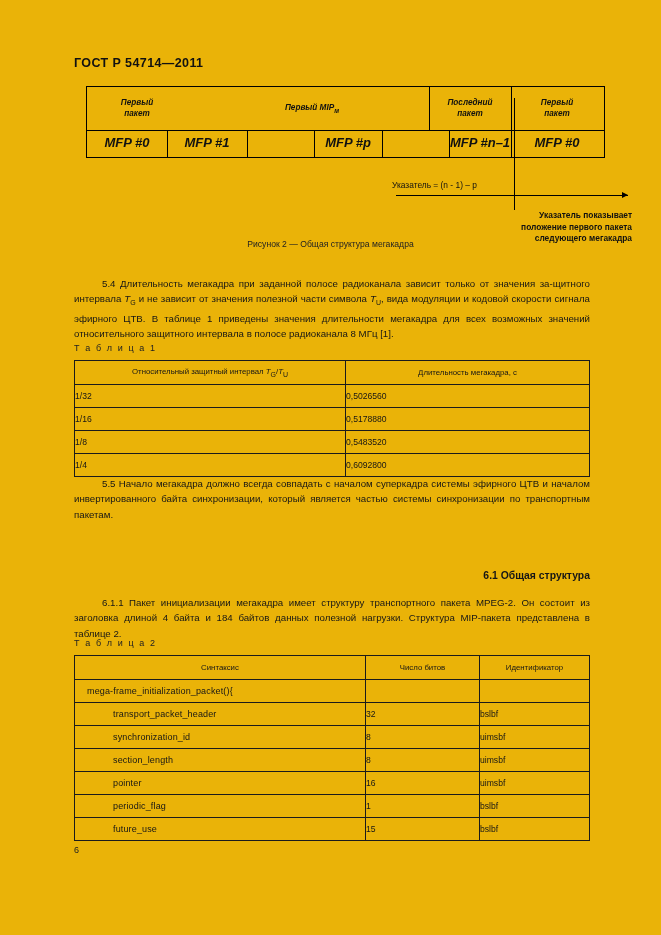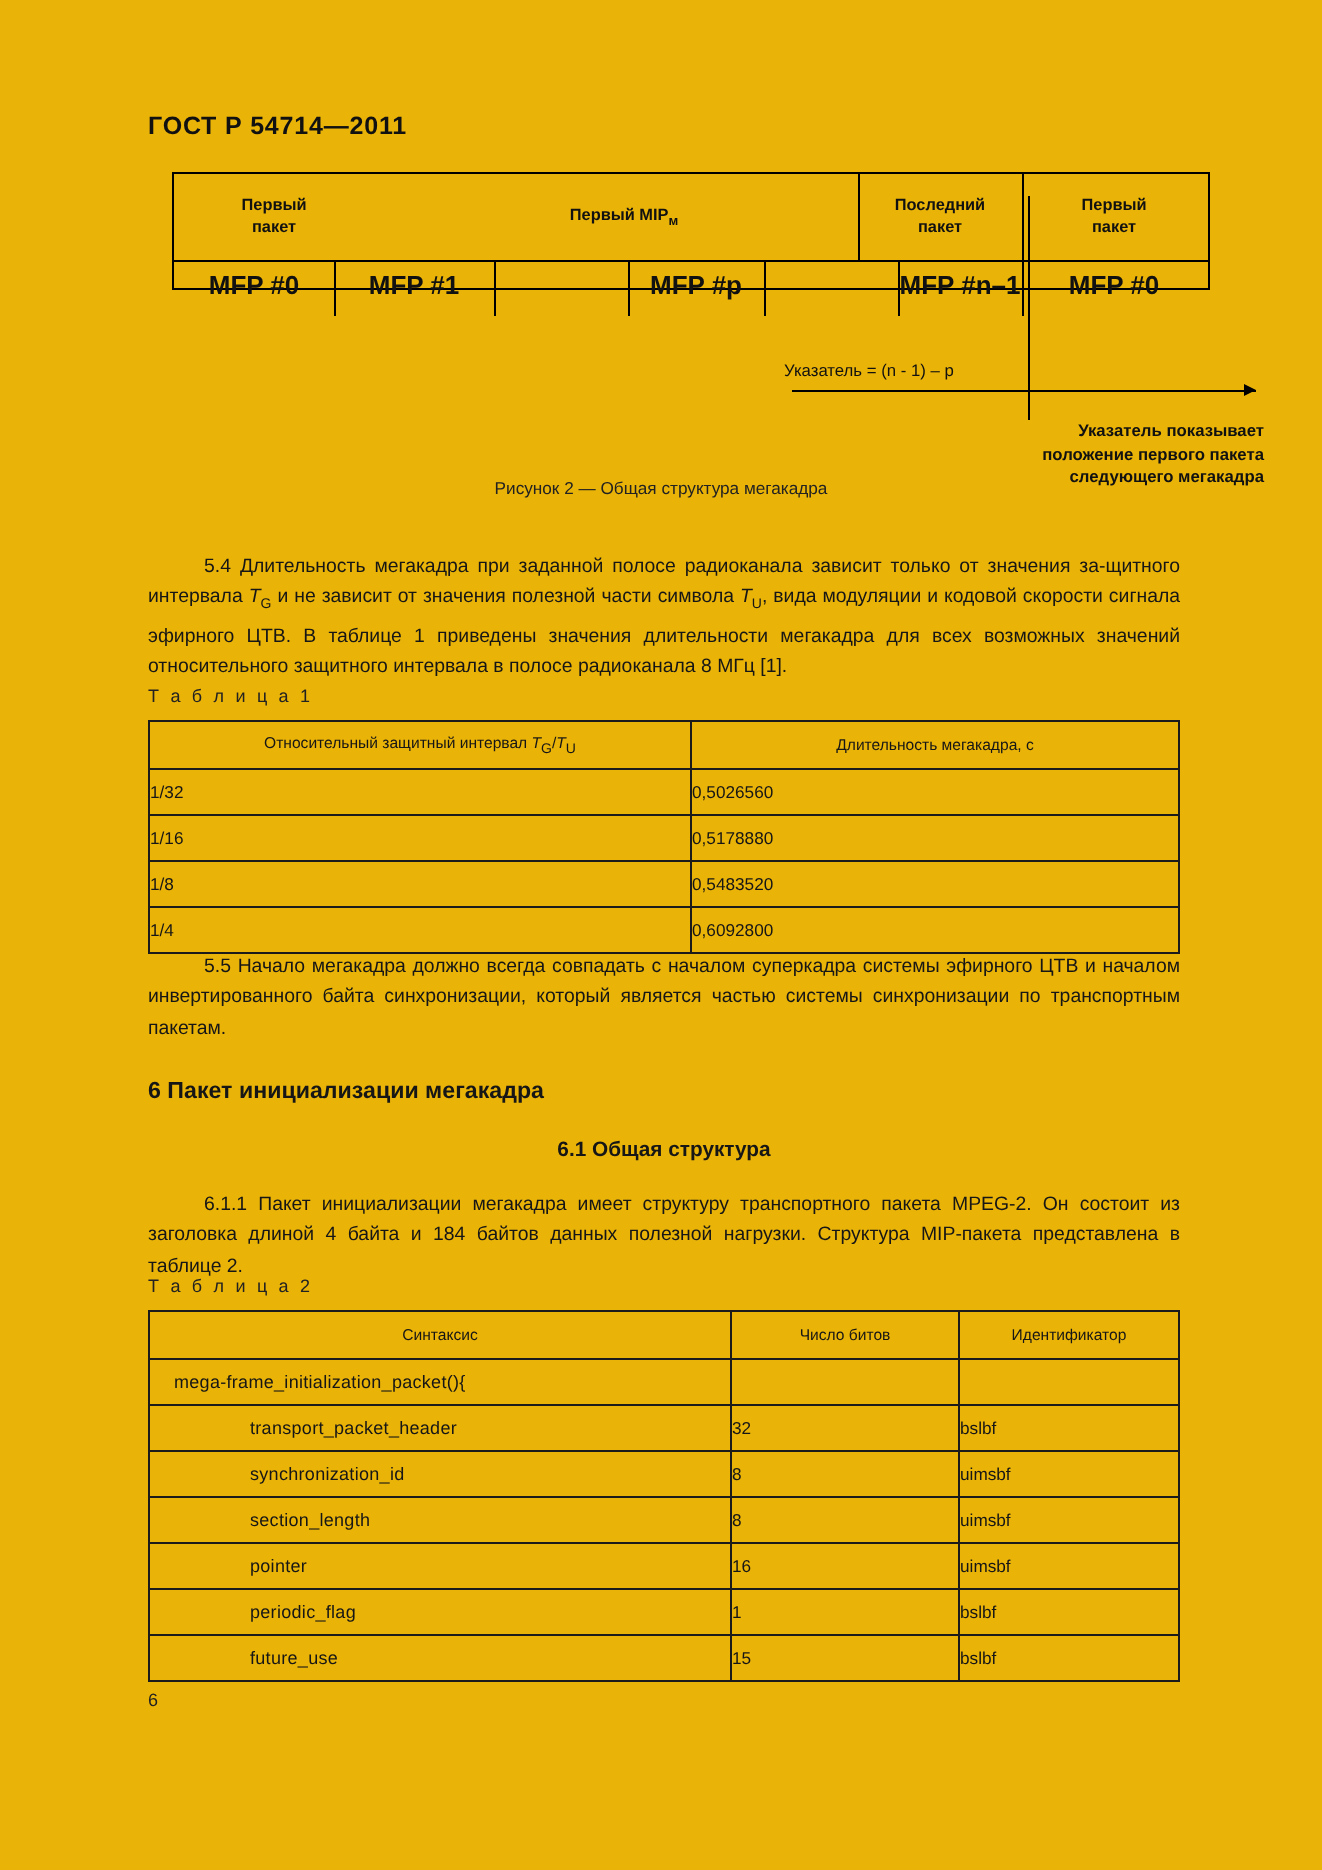--- a/index.html
+++ b/index.html
@@ -69,22 +69,23 @@
     width: 0; height: 0;
     border-top: 3.2px solid transparent;
     border-bottom: 3.2px solid transparent;
   }
   .arrowhead.left  { left: 2px;   top: 9.5px;  border-right: 6px solid #000; }
   .arrowhead.right { left: 421px; top: 9.5px;  border-left: 6px solid #000; }
 
   .fig-box {
     position: relative;
     border: 1.6px solid #000;
-    height: 59px;
+    height: 72px;
     box-sizing: border-box;
+    font-style: italic;
   }
   .row-top {
     position: relative;
     height: 43px;
     border-bottom: 1.6px solid #000;
   }
   .row-bot {
     position: relative;
     height: 26.8px;
   }
@@ -209,21 +210,21 @@
   table.gost { border: 1.6px solid #1b1b1b; }
   table.gost tbody tr:last-child td { border-bottom: none; }
 
   
   table.t2 tbody td.syntax {
     text-align: left;
     padding-left: 12px;
     font-size: 9px;
     letter-spacing: 0.15px;
   }
-  table.t2 tbody td.syntax.lvl1 { padding-left: 50px; }
+  table.t2 tbody td.syntax.lvl1 { padding-left: 38px; }
 
   .page-number {
     position: absolute;
     left: 74px;
     top: 845px;
     font-size: 9px;
     color: #222;
   }
 </style>
 </head>
@@ -326,23 +327,22 @@
         <td>1/4</td>
         <td>0,6092800</td>
       </tr>
     </tbody>
   </table>
 
   <div class="para" style="top:476px">
     <span class="indent"></span><span>5.5</span>&nbsp;<span>Начало мегакадра должно всегда совпадать с началом суперкадра системы эфирного ЦТВ и началом инвертированного байта синхронизации, который является частью системы синхронизации по транспортным пакетам.</span>
   </div>
 
-  <div class="para" style="top:538px;font-size:11.6px;font-weight:bold;line-height:16px;text-align:left">6  Пакет инициализации мегакадра</div>
-
-  <div class="para" style="top:568px;font-size:10.4px;font-weight:bold;line-height:15px;text-align:center">6.1  Общая структура</div>
+
+  <div class="para" style="top:568px;font-size:10.4px;font-weight:bold;line-height:15px;text-align:right">6.1  Общая структура</div>
 
   <div class="para" style="top:595px">
     <span class="indent"></span><span>6.1.1</span>&nbsp;<span>Пакет инициализации мегакадра имеет структуру транспортного пакета MPEG-2. Он состоит из заголовка длиной 4 байта и 184 байтов данных полезной нагрузки. Структура MIP-пакета представлена в таблице 2.</span>
   </div>
 
   <div class="tbl-caption" style="top:638px">Т а б л и ц а  2</div>
 
   <table class="gost t2" style="top:655px">
     <thead>
       <tr>

